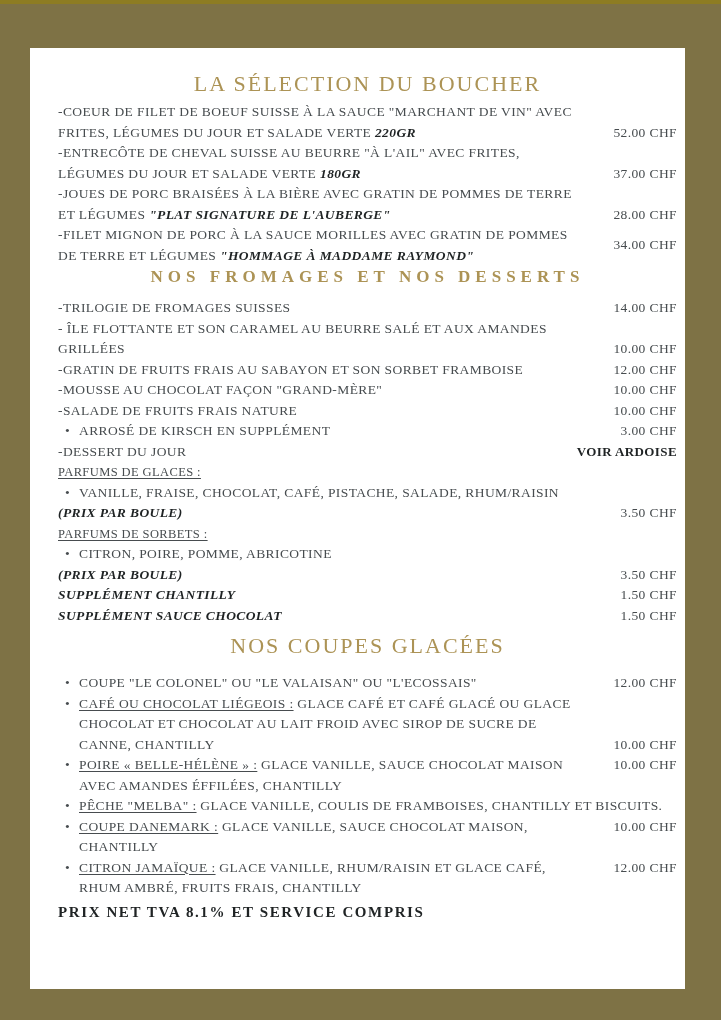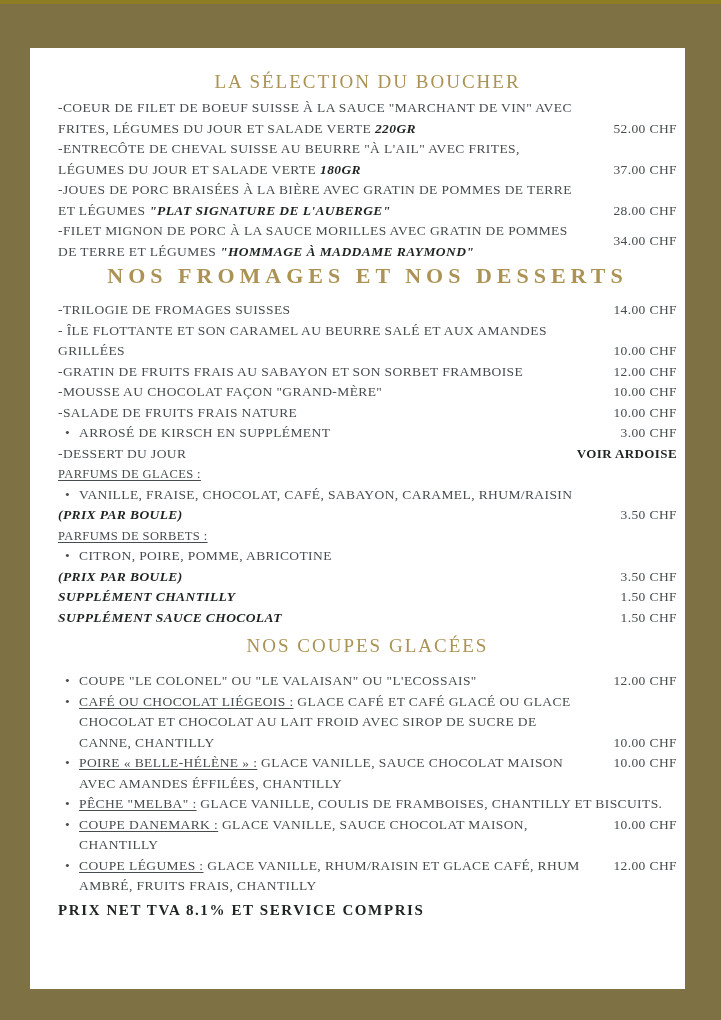--- a/index.html
+++ b/index.html
@@ -34,22 +34,22 @@
     background: var(--paper);
     padding: 23px 8px 0 28px;
     overflow: hidden;
   }
   .section-title {
     margin: 0;
     color: var(--gold);
     text-align: center;
     font-weight: normal;
   }
-  .title-light { font-size: 19px; letter-spacing: 2px; }
-  .title-wide  { font-size: 22px; font-weight: bold; letter-spacing: 5px; }
+  .title-light { font-size: 22px; letter-spacing: 2px; }
+  .title-wide  { font-size: 17px; font-weight: bold; letter-spacing: 5px; }
   .section-0 .section-title { margin: 0 0 5px 0; }
   .section-1 .section-title { margin: 1px 0 11px 0; }
   .section-2 .section-title { margin: 3px 0 1px 0; }
   .section-3 .section-title { margin: 7px 0 14px 0; }
   .menu-row {
     display: flex;
     font-size: 13.5px;
     line-height: 20.5px;
     letter-spacing: 0.4px;
     color: var(--body);
@@ -133,21 +133,21 @@
           <div class="menu-row">
             <div class="item-text"><span class="run-n">-DESSERT DU JOUR</span></div>
             <div class="item-price pos-top price-bold">VOIR ARDOISE</div>
           </div>
         </section>
         <section class="menu-section section-2">
           <div class="menu-row row-small">
             <div class="item-text"><span class="run-u">PARFUMS DE GLACES :</span></div>
           </div>
           <div class="menu-row bullet">
-            <div class="item-text"><span class="bullet-marker">•</span><span class="run-n">VANILLE, FRAISE, CHOCOLAT, CAFÉ, SABAYON, CARAMEL, RHUM/RAISIN</span></div>
+            <div class="item-text"><span class="bullet-marker">•</span><span class="run-n">VANILLE, FRAISE, CHOCOLAT, CAFÉ, PISTACHE, SALADE, RHUM/RAISIN</span></div>
           </div>
           <div class="menu-row">
             <div class="item-text"><span class="run-b">(PRIX PAR BOULE)</span></div>
             <div class="item-price pos-top">3.50 CHF</div>
           </div>
           <div class="menu-row row-small">
             <div class="item-text"><span class="run-u">PARFUMS DE SORBETS :</span></div>
           </div>
           <div class="menu-row bullet">
             <div class="item-text"><span class="bullet-marker">•</span><span class="run-n">CITRON, POIRE, POMME, ABRICOTINE</span></div>
@@ -180,20 +180,20 @@
             <div class="item-price pos-top">10.00 CHF</div>
           </div>
           <div class="menu-row bullet">
             <div class="item-text"><span class="bullet-marker">•</span><span class="run-u">PÊCHE "MELBA" :</span><span class="run-n"> GLACE VANILLE, COULIS DE FRAMBOISES, CHANTILLY ET BISCUITS.</span></div>
           </div>
           <div class="menu-row bullet">
             <div class="item-text"><span class="bullet-marker">•</span><span class="run-u">COUPE DANEMARK :</span><span class="run-n"> GLACE VANILLE, SAUCE CHOCOLAT MAISON, CHANTILLY</span></div>
             <div class="item-price pos-top">10.00 CHF</div>
           </div>
           <div class="menu-row bullet">
-            <div class="item-text"><span class="bullet-marker">•</span><span class="run-u">COUPE LÉGUMES :</span><span class="run-n"> GLACE VANILLE, RHUM/RAISIN ET GLACE CAFÉ, RHUM AMBRÉ, FRUITS FRAIS, CHANTILLY</span></div>
+            <div class="item-text"><span class="bullet-marker">•</span><span class="run-u">CITRON JAMAÏQUE :</span><span class="run-n"> GLACE VANILLE, RHUM/RAISIN ET GLACE CAFÉ, RHUM AMBRÉ, FRUITS FRAIS, CHANTILLY</span></div>
             <div class="item-price pos-top">12.00 CHF</div>
           </div>
         </section>
       </div>
     <div class="menu-footer">PRIX NET TVA 8.1% ET SERVICE COMPRIS</div>
   </div>
 </div>
 
 </body></html>

